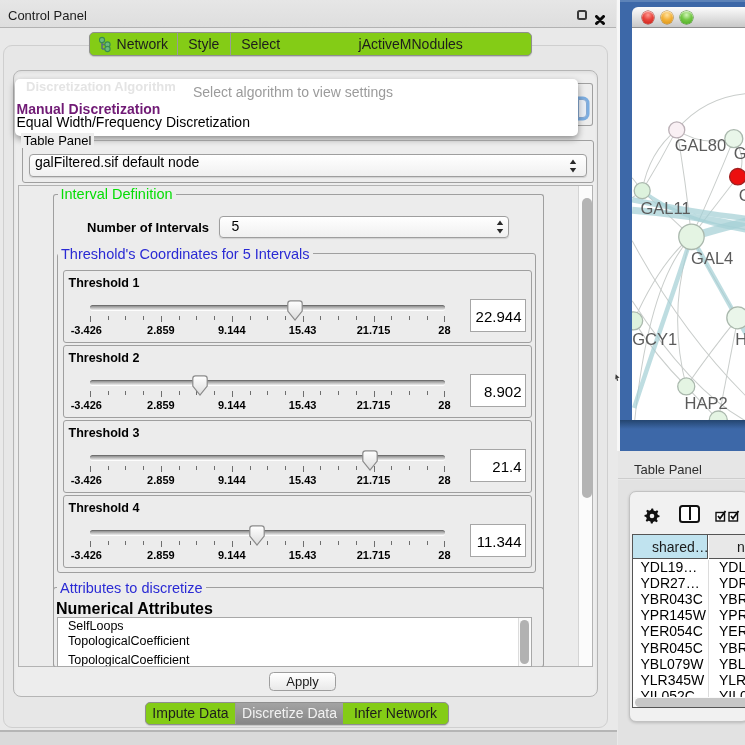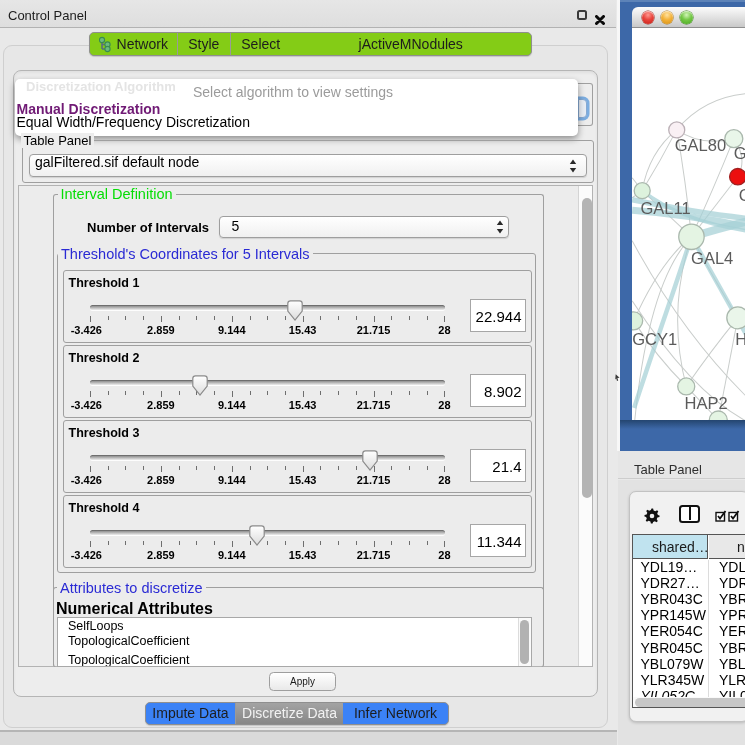--- a/index.html
+++ b/index.html
@@ -257,23 +257,23 @@
 <div class="abs" style="left:56px;top:599.5px;font-size:16px;font-weight:bold;color:#000;">Numerical Attributes</div>
 
 <div class="abs" style="left:57px;top:617px;width:474.5px;height:49.5px;background:#fff;border:1px solid #a8a8a8;overflow:hidden;">
   <div style="position:absolute;left:10px;top:0.5px;font-size:12.5px;color:#000;">SelfLoops</div>
   <div style="position:absolute;left:10px;top:15.5px;font-size:12.5px;color:#000;">TopologicalCoefficient</div>
   <div style="position:absolute;left:10px;top:35px;font-size:12.5px;color:#000;">TopologicalCoefficient</div>
   <div style="position:absolute;right:0;top:0;width:13px;height:49.5px;background:#fafafa;border-left:1px solid #dcdcdc;"></div>
   <div style="position:absolute;right:2px;top:2px;width:9px;height:44px;background:#b2b2b2;border-radius:4.5px;"></div>
 </div>
 
-<div class="abs" style="left:269px;top:671.5px;width:67px;height:19px;background:linear-gradient(#ffffff,#e9e9e9);border:1px solid #9e9e9e;border-radius:4.5px;display:flex;align-items:center;justify-content:center;font-size:10px;font-weight:500;color:#1a1a1a;">Apply</div>
-
-<div class="abs" style="left:145px;top:702px;width:304px;height:22.5px;background:#3b82f6;border:1px solid #8f8f8f;border-radius:5px;display:flex;font-size:14px;font-weight:500;color:#1d1d1d;box-shadow:0 1px 1px rgba(0,0,0,.15);">
+<div class="abs" style="left:269px;top:671.5px;width:67px;height:19px;background:linear-gradient(#ffffff,#e9e9e9);border:1px solid #9e9e9e;border-radius:4.5px;display:flex;align-items:center;justify-content:center;font-size:13px;font-weight:500;color:#1a1a1a;">Apply</div>
+
+<div class="abs" style="left:145px;top:702px;width:304px;height:22.5px;background:#84cc16;border:1px solid #8f8f8f;border-radius:5px;display:flex;font-size:14px;font-weight:500;color:#1d1d1d;box-shadow:0 1px 1px rgba(0,0,0,.15);">
   <div style="width:90px;display:flex;align-items:center;justify-content:center;border-right:1px solid #9a9a9a;">Impute Data</div>
   <div style="width:107px;display:flex;align-items:center;justify-content:center;background:linear-gradient(#a3a3a3,#878787);color:#f2f2f2;">Discretize Data</div>
   <div style="flex:1;display:flex;align-items:center;justify-content:center;">Infer Network</div>
 </div>
 
 <div class="abs" style="left:0;top:730px;width:617px;height:1.5px;background:#b5b5b5;"></div>
 <div class="abs" style="left:0;top:731.5px;width:617px;height:13.5px;background:#dadada;"></div>
 
 <div class="abs" style="left:617px;top:0;width:2.5px;height:450.5px;background:#f7f7f7;"></div>
 <div class="abs" style="left:614px;top:368px;width:8px;height:9px;">
@@ -393,21 +393,21 @@
         <div style="position:absolute;left:7.5px;top:47.300000000000004px;white-space:nowrap;">YPR145W</div>
         <div style="position:absolute;left:86px;top:47.300000000000004px;white-space:nowrap;">YPR1</div>
         <div style="position:absolute;left:7.5px;top:63.400000000000006px;white-space:nowrap;">YER054C</div>
         <div style="position:absolute;left:86px;top:63.400000000000006px;white-space:nowrap;">YER0</div>
         <div style="position:absolute;left:7.5px;top:79.5px;white-space:nowrap;">YBR045C</div>
         <div style="position:absolute;left:86px;top:79.5px;white-space:nowrap;">YBR0</div>
         <div style="position:absolute;left:7.5px;top:95.60000000000001px;white-space:nowrap;">YBL079W</div>
         <div style="position:absolute;left:86px;top:95.60000000000001px;white-space:nowrap;">YBL0</div>
         <div style="position:absolute;left:7.5px;top:111.70000000000002px;white-space:nowrap;">YLR345W</div>
         <div style="position:absolute;left:86px;top:111.70000000000002px;white-space:nowrap;">YLR3</div>
-        <div style="position:absolute;left:7.5px;top:127.80000000000001px;white-space:nowrap;font-style:italic;">YIL052C</div>
+        <div style="position:absolute;left:7.5px;top:127.80000000000001px;white-space:nowrap;">YIL052C</div>
         <div style="position:absolute;left:86px;top:127.80000000000001px;white-space:nowrap;">YIL0</div>
       </div>
     <div style="position:absolute;left:75px;top:25px;width:1px;height:137px;background:#dcdcdc;"></div>
 
     <div style="position:absolute;left:0;top:162px;width:113px;height:11px;background:#fafafa;"></div>
     <div style="position:absolute;left:2px;top:162.5px;width:111px;height:9.5px;background:#c7c7c7;border-radius:5px 0 0 5px;"></div>
   </div>
 </div>
 
 </body></html>

